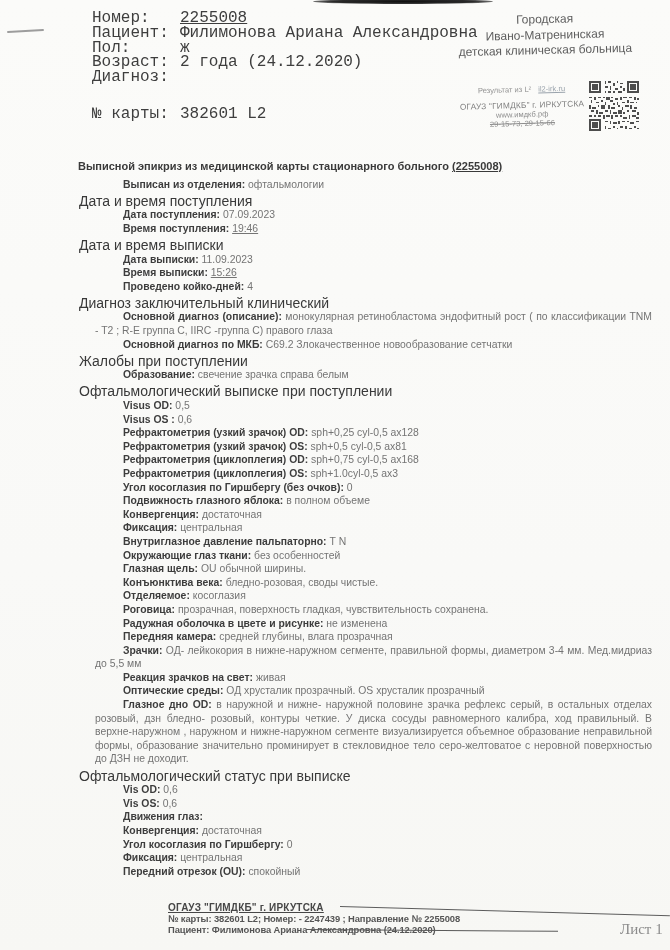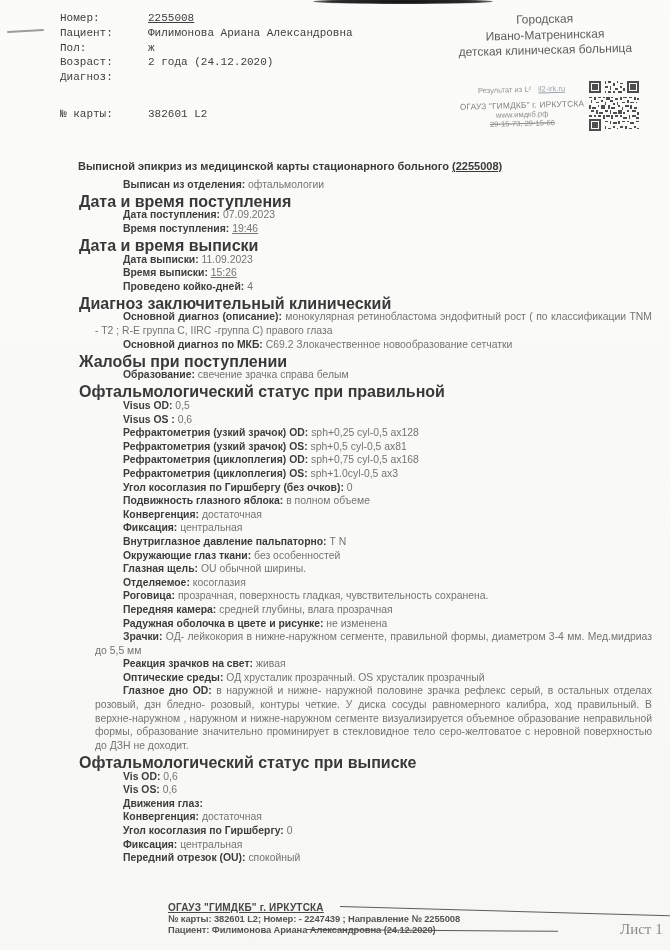--- a/index.html
+++ b/index.html
@@ -15,23 +15,23 @@
     background:radial-gradient(ellipse at center,#101010 0%,#2a2a2a 55%,rgba(60,60,60,0) 100%);
     border-radius:50%; }
   .scan-dash-left { position:absolute; left:7px; top:30px; width:37px; height:2px;
     background:#9d9d9d; border-radius:1px; transform:rotate(-3deg); }
   .art-line-1 { position:absolute; left:340px; top:906px; width:330px; height:1px;
     background:#5c5c5c; transform:rotate(1.6deg); transform-origin:left top; }
   .art-line-2 { position:absolute; left:306px; top:929px; width:252px; height:1px;
     background:#5a5a5a; transform:rotate(0.4deg); transform-origin:left top; }
 
   
-  .patient-block { position:absolute; left:60px; top:11px;
+  .patient-block { position:absolute; left:92px; top:11px;
     font-family:"Liberation Mono","DejaVu Sans Mono",monospace;
-    font-size:11px; line-height:14.8px; color:#3e3e3e; }
+    font-size:16px; line-height:14.8px; color:#3e3e3e; }
   .prow { white-space:nowrap; }
   .plabel { display:inline-block; width:88px; }
   .pvalue.u { text-decoration:underline; }
   .prow.card { margin-top:22px; }
 
   
   .hospital-block { position:absolute; left:413px; top:12px; width:264px;
     text-align:center; font-size:12px; line-height:15.6px; color:#5e5e5e;
     transform:rotate(-1.4deg); }
   .hospital-sub { position:absolute; left:452px; top:85px; width:140px;
@@ -41,21 +41,21 @@
   .sub-org { font-size:8.3px; color:#7f7f7f; letter-spacing:0.2px; }
   .sub-site { font-size:7.6px; }
   .sub-phones { font-size:7.6px; text-decoration:line-through; }
   .qr { position:absolute; left:589px; top:81px; width:50px; height:50px; }
 
   
   .doc-body { position:absolute; left:78px; top:160px; width:574px;
     font-size:10.4px; line-height:13.6px; }
   .doc-title { font-weight:bold; font-size:11px; color:#3a3a3a; margin-bottom:4px; }
   .doc-title .num { text-decoration:underline; }
-  .section { font-weight:bold; color:#393939; font-size:16px;
+  .section { font-weight:normal; color:#393939; font-size:14px;
     margin:3.5px 0 0 1px; }
   .field { margin-left:17px; text-align:justify; color:#747474; }
   .field .lab { font-weight:bold; color:#3d3d3d;margin-left:28px; }
   .field .val.u { text-decoration:underline; }
 
   
   .footer { position:absolute; left:168px; top:902px; font-size:9.4px;
     line-height:11.2px; color:#4c4c4c; }
   .f-org { font-weight:bold; text-decoration:underline; font-size:10px;
     letter-spacing:0.2px; color:#474747; }
@@ -133,38 +133,39 @@
         <div class="field"><span class="lab">Время поступления:</span> <span class="val u">19:46</span></div>
         <div class="section">Дата и время выписки</div>
         <div class="field"><span class="lab">Дата выписки:</span> <span class="val">11.09.2023</span></div>
         <div class="field"><span class="lab">Время выписки:</span> <span class="val u">15:26</span></div>
         <div class="field"><span class="lab">Проведено койко-дней:</span> <span class="val">4</span></div>
         <div class="section">Диагноз заключительный клинический</div>
         <div class="field"><span class="lab">Основной диагноз (описание):</span> <span class="val">монокулярная ретинобластома эндофитный рост ( по классификации TNM - T2 ; R-E группа C, IIRC -группа C) правого глаза</span></div>
         <div class="field"><span class="lab">Основной диагноз по МКБ:</span> <span class="val">C69.2 Злокачественное новообразование сетчатки</span></div>
         <div class="section">Жалобы при поступлении</div>
         <div class="field"><span class="lab">Образование:</span> <span class="val">свечение зрачка справа белым</span></div>
-        <div class="section">Офтальмологический статус при правильной</div>
+        <div class="section">Офтальмологический выписке при поступлении</div>
         <div class="field"><span class="lab">Visus OD:</span> <span class="val">0,5</span></div>
         <div class="field"><span class="lab">Visus OS :</span> <span class="val">0,6</span></div>
         <div class="field"><span class="lab">Рефрактометрия (узкий зрачок) OD:</span> <span class="val">sph+0,25 cyl-0,5 ax128</span></div>
         <div class="field"><span class="lab">Рефрактометрия (узкий зрачок) OS:</span> <span class="val">sph+0,5 cyl-0,5 ax81</span></div>
         <div class="field"><span class="lab">Рефрактометрия (циклоплегия) OD:</span> <span class="val">sph+0,75 cyl-0,5 ax168</span></div>
         <div class="field"><span class="lab">Рефрактометрия (циклоплегия) OS:</span> <span class="val">sph+1.0cyl-0,5 ax3</span></div>
         <div class="field"><span class="lab">Угол косоглазия по Гиршбергу (без очков):</span> <span class="val">0</span></div>
         <div class="field"><span class="lab">Подвижность глазного яблока:</span> <span class="val">в полном объеме</span></div>
         <div class="field"><span class="lab">Конвергенция:</span> <span class="val">достаточная</span></div>
         <div class="field"><span class="lab">Фиксация:</span> <span class="val">центральная</span></div>
         <div class="field"><span class="lab">Внутриглазное давление пальпаторно:</span> <span class="val">Т N</span></div>
         <div class="field"><span class="lab">Окружающие глаз ткани:</span> <span class="val">без особенностей</span></div>
         <div class="field"><span class="lab">Глазная щель:</span> <span class="val">OU обычной ширины.</span></div>
+        <div class="field"><span class="lab">Конъюнктива века:</span> <span class="val">бледно-розовая, своды чистые.</span></div>
         <div class="field"><span class="lab">Отделяемое:</span> <span class="val">косоглазия</span></div>
         <div class="field"><span class="lab">Роговица:</span> <span class="val">прозрачная, поверхность гладкая, чувствительность сохранена.</span></div>
+        <div class="field"><span class="lab">Радужная оболочка в цвете и рисунке:</span> <span class="val">не изменена</span></div>
         <div class="field"><span class="lab">Передняя камера:</span> <span class="val">средней глубины, влага прозрачная</span></div>
-        <div class="field"><span class="lab">Радужная оболочка в цвете и рисунке:</span> <span class="val">не изменена</span></div>
         <div class="field"><span class="lab">Зрачки:</span> <span class="val">ОД- лейкокория в нижне-наружном сегменте, правильной формы, диаметром 3-4 мм. Мед.мидриаз до 5,5 мм</span></div>
         <div class="field"><span class="lab">Реакция зрачков на свет:</span> <span class="val">живая</span></div>
         <div class="field"><span class="lab">Оптические среды:</span> <span class="val">ОД хрусталик прозрачный. OS хрусталик прозрачный</span></div>
         <div class="field"><span class="lab">Глазное дно OD:</span> <span class="val">в наружной и нижне- наружной половине зрачка рефлекс серый, в остальных отделах розовый, дзн бледно- розовый, контуры четкие. У диска сосуды равномерного калибра, ход правильный. В верхне-наружном , наружном и нижне-наружном сегменте визуализируется объемное образование неправильной формы, образование значительно проминирует в стекловидное тело серо-желтоватое с неровной поверхностью до ДЗН не доходит.</span></div>
         <div class="section">Офтальмологический статус при выписке</div>
         <div class="field"><span class="lab">Vis OD:</span> <span class="val">0,6</span></div>
         <div class="field"><span class="lab">Vis OS:</span> <span class="val">0,6</span></div>
         <div class="field"><span class="lab">Движения глаз:</span> <span class="val"></span></div>
         <div class="field"><span class="lab">Конвергенция:</span> <span class="val">достаточная</span></div>
         <div class="field"><span class="lab">Угол косоглазия по Гиршбергу:</span> <span class="val">0</span></div>

